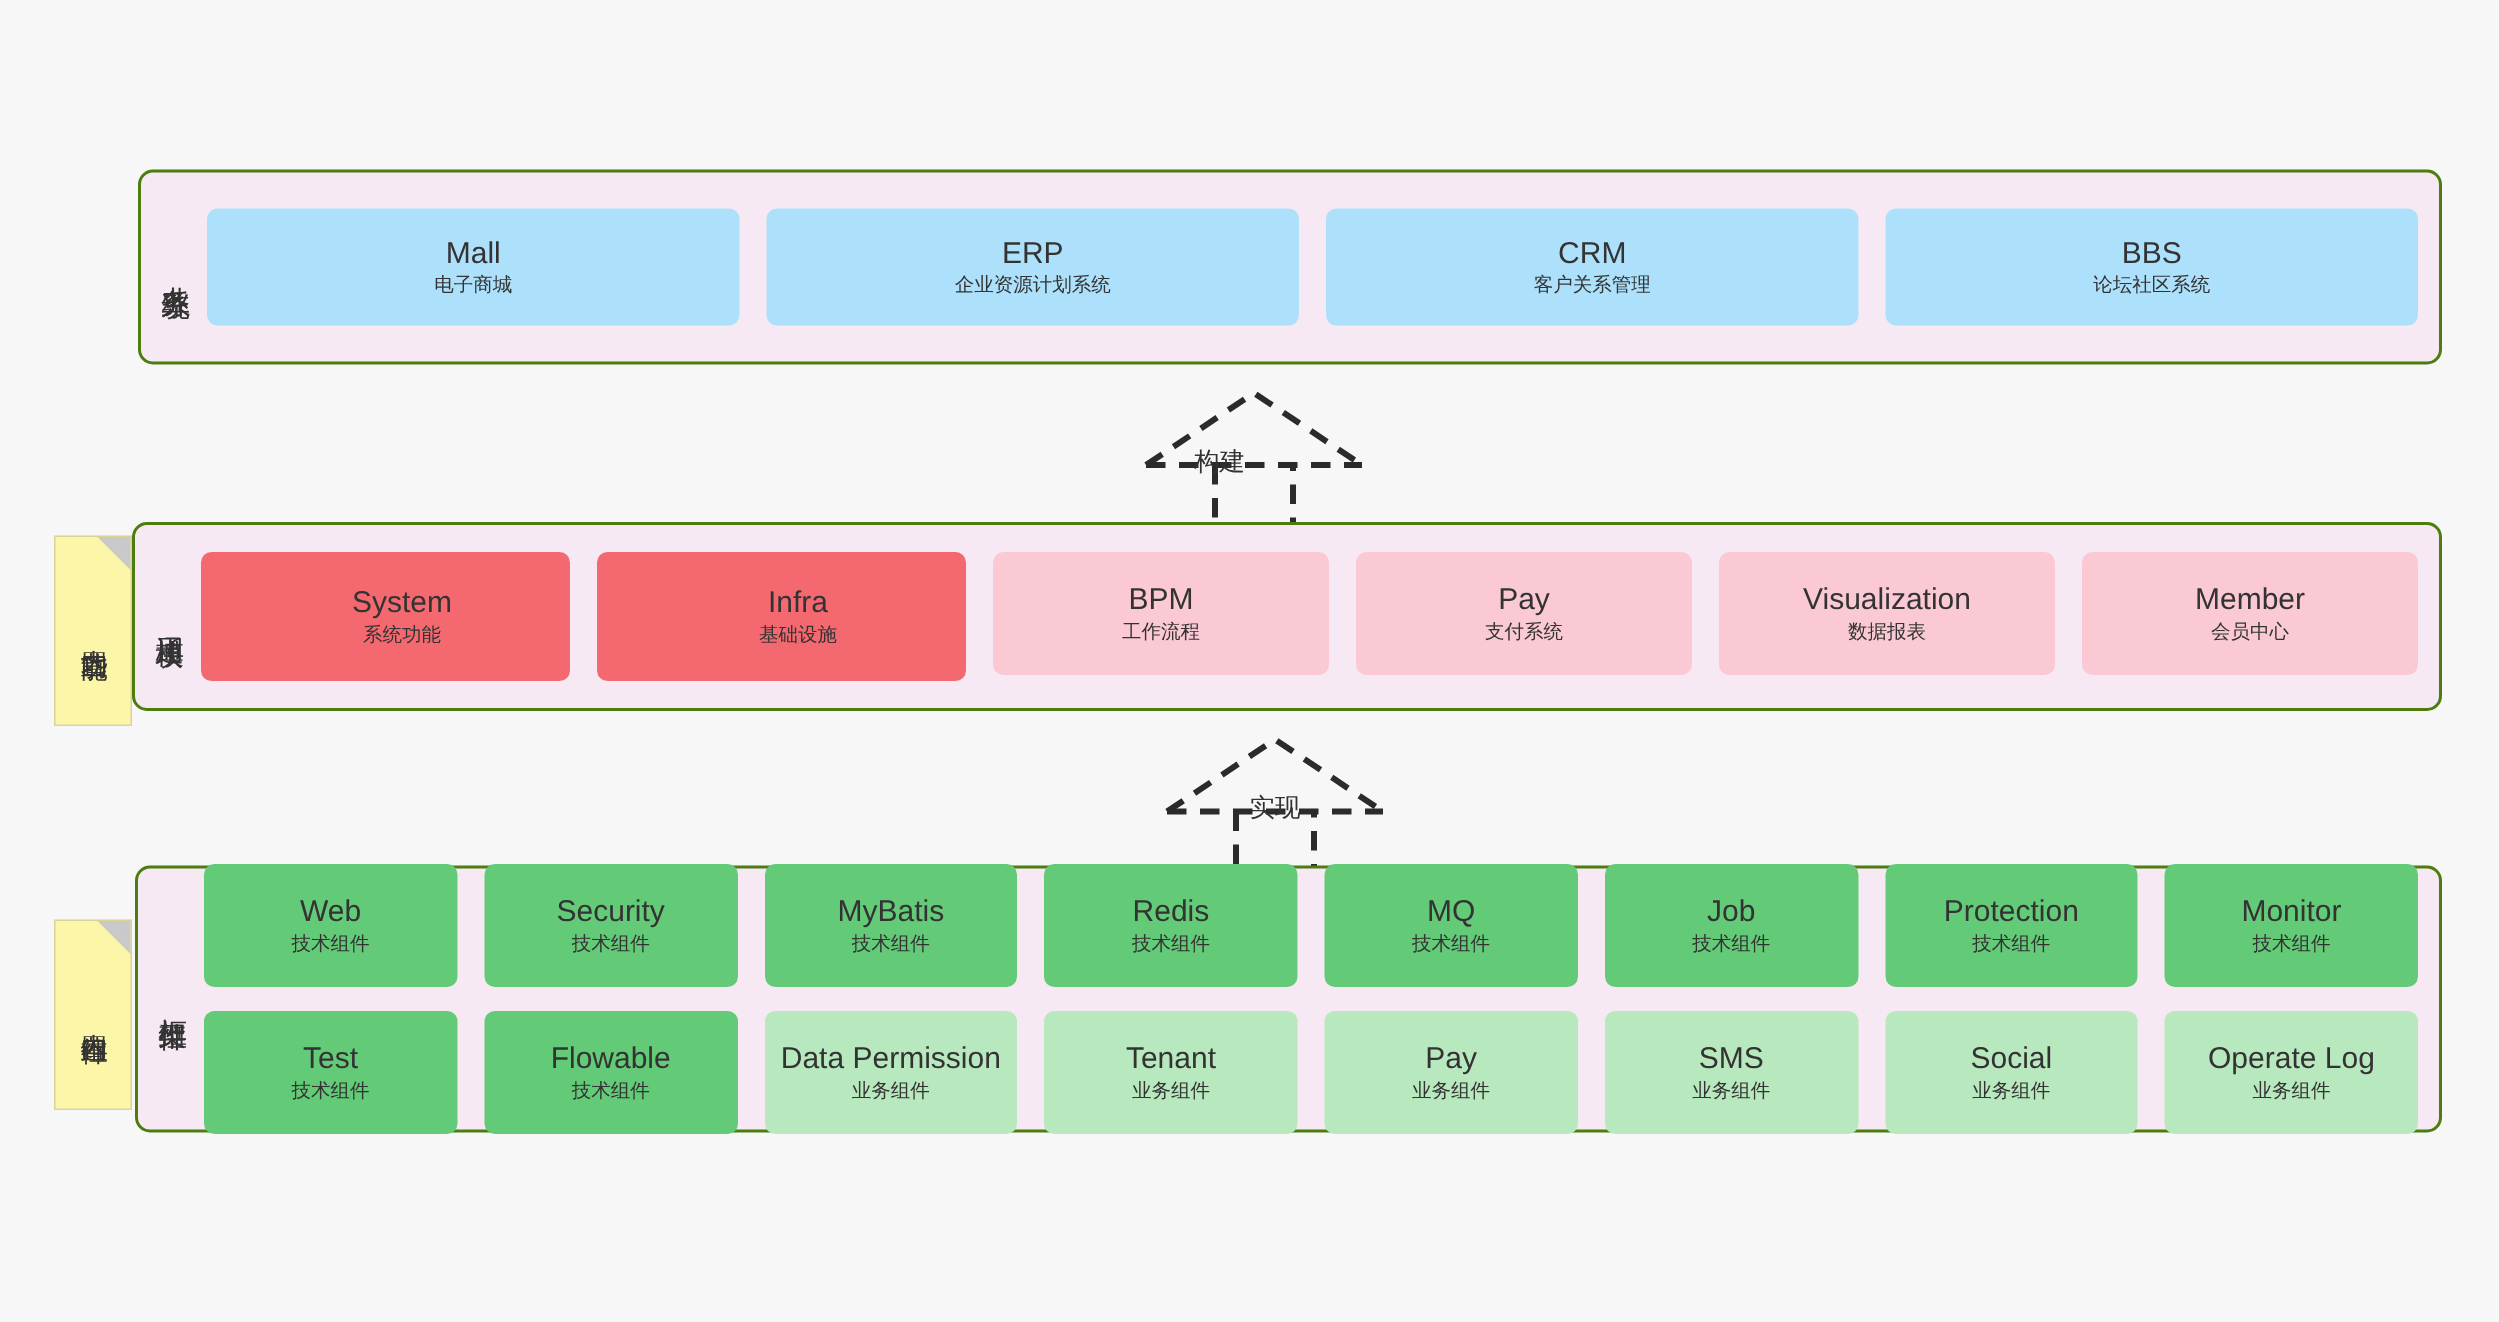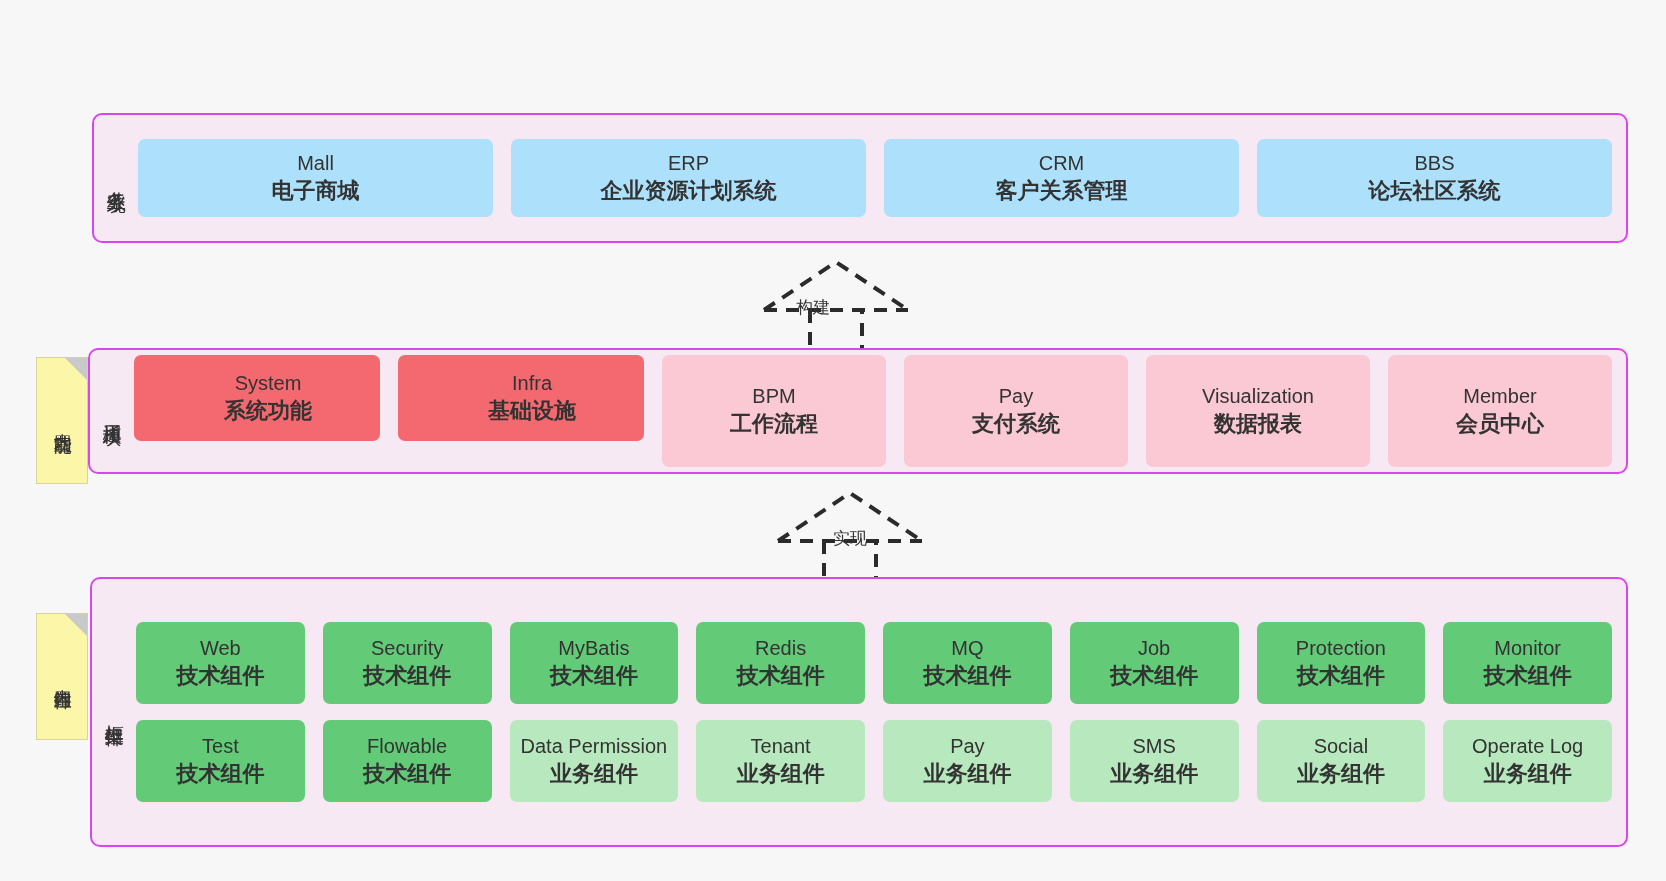--- a/index.html
+++ b/index.html
@@ -19,21 +19,21 @@
   .canvas {
     position: absolute;
     inset: 0;
   }
 
   
   .layer {
     position: absolute;
     box-sizing: border-box;
     background: #f6e9f4;
-    border: 2px solid #d946ef;
+    border: 2px solid #4d7c0f;
     border-radius: 10px;
     display: flex;
     align-items: stretch;
   }
 
   .layer-title {
     flex: 0 0 auto;
     width: 44px;
     display: flex;
     align-items: center;
@@ -71,25 +71,25 @@
     display: flex;
     flex-direction: column;
     align-items: center;
     justify-content: center;
     text-align: center;
     color: #333333;
     padding: 4px 6px;
     line-height: 1.28;
   }
   .box .t1 { font-size: 20px; }
-  .box .t2 { font-size: 22px; font-weight: bold; }
+  .box .t2 { font-size: 13px; }
 
   .box.blue       { background: #ade0fb; height: 78px; }
   .box.red        { background: #f4696f; height: 86px; padding-left: 28px; }
-  .box.pink       { background: #fbc9d3; height: 112px; }
+  .box.pink       { background: #fbc9d3; height: 82px; }
   .box.green      { background: #63ca78; height: 82px; }
   .box.lightgreen { background: #b8e8be; height: 82px; }
 
   
   .note {
     position: absolute;
     box-sizing: border-box;
     background: #fcf7a8;
     border: 1px solid #d8d39a;
     display: flex;
@@ -206,21 +206,21 @@
     <path d="M 8 52 L 152 52" fill="none" stroke="#2b2b2b" stroke-width="4" stroke-dasharray="13,9" stroke-linecap="butt"></path>
     <path d="M 54 52 L 54 94 L 106 94 L 106 52" fill="none" stroke="#2b2b2b" stroke-width="4" stroke-dasharray="13,9" stroke-linecap="butt"></path>
   </svg>
   <div class="arrow-label" style="left:833px; top:527px;">实现</div>
 
   <div class="note" style="left:36px; top:613px; width:52px; height:127px;">
     <span class="fold"></span>
     <span>内置组件</span>
   </div>
 
-  <div class="layer" style="left:90px; top:577px; width:1538px; height:270px;">
+  <div class="layer" style="left:90px; top:577px; width:1538px; height:178px;">
     <div class="layer-title">框架组件</div>
     <div class="layer-body">
 
       <div class="row">
         <div class="box green">
           <span class="t1">Web</span>
           <span class="t2">技术组件</span>
         </div>
         <div class="box green">
           <span class="t1">Security</span>

